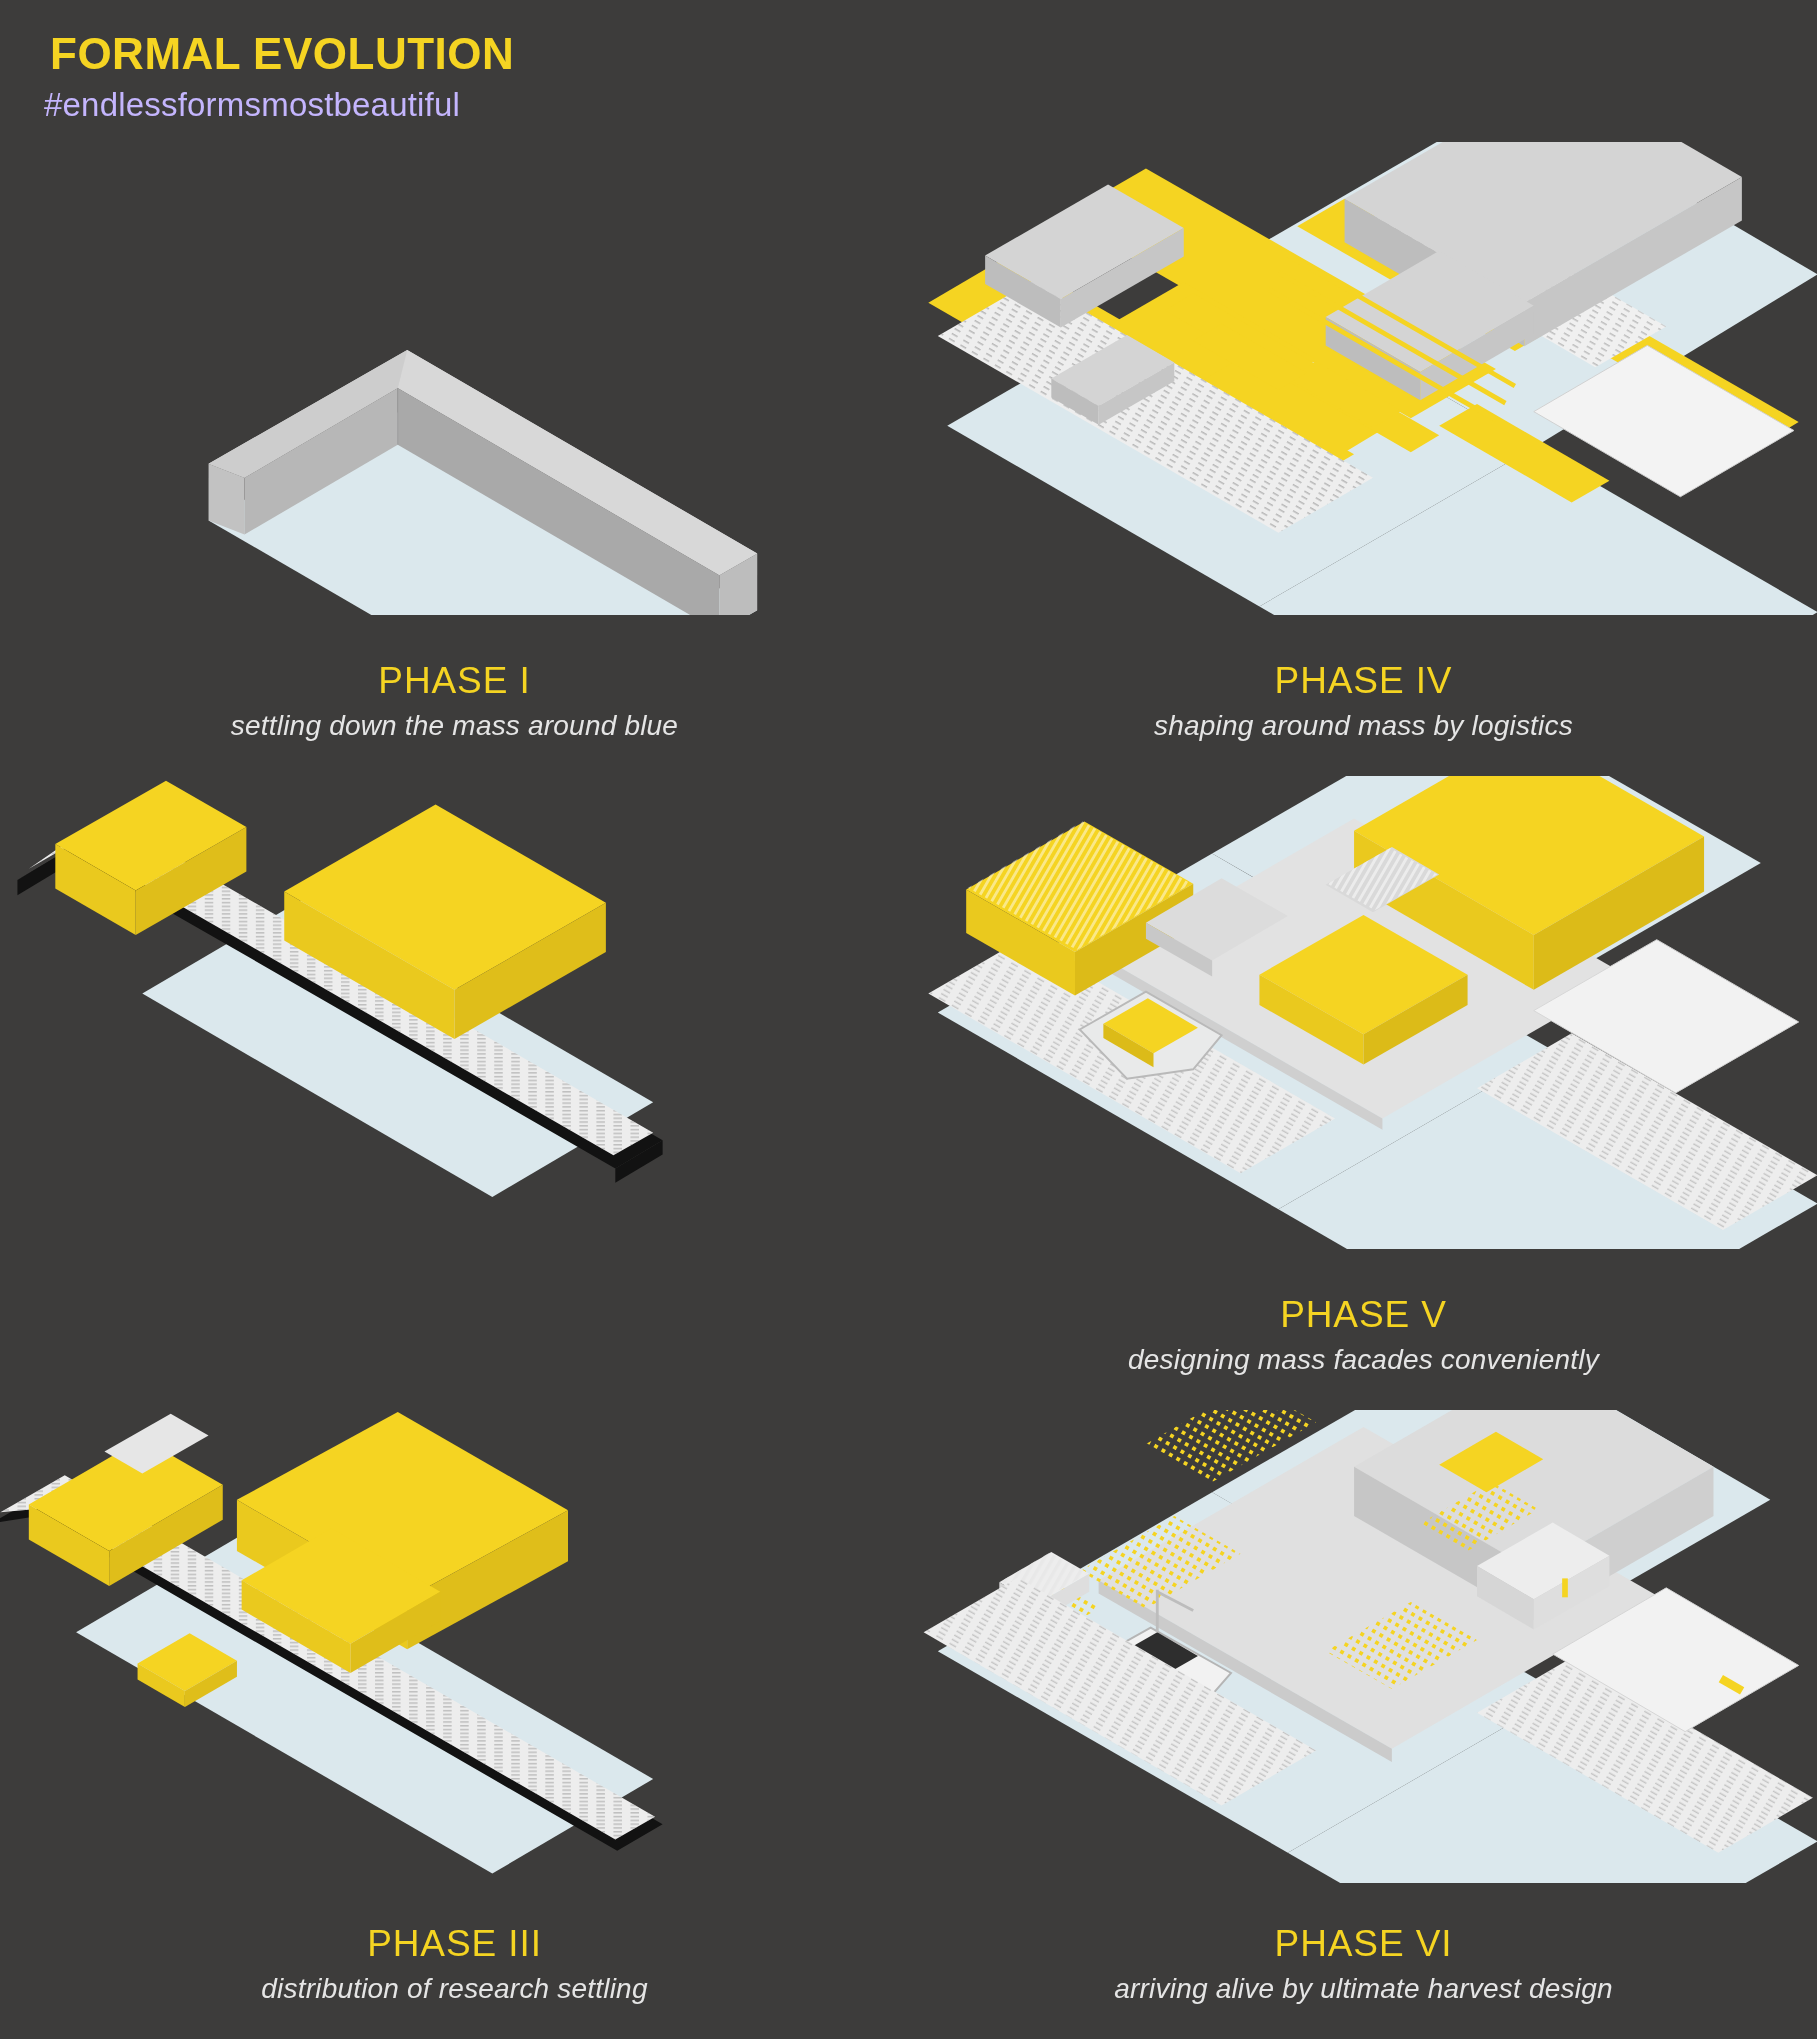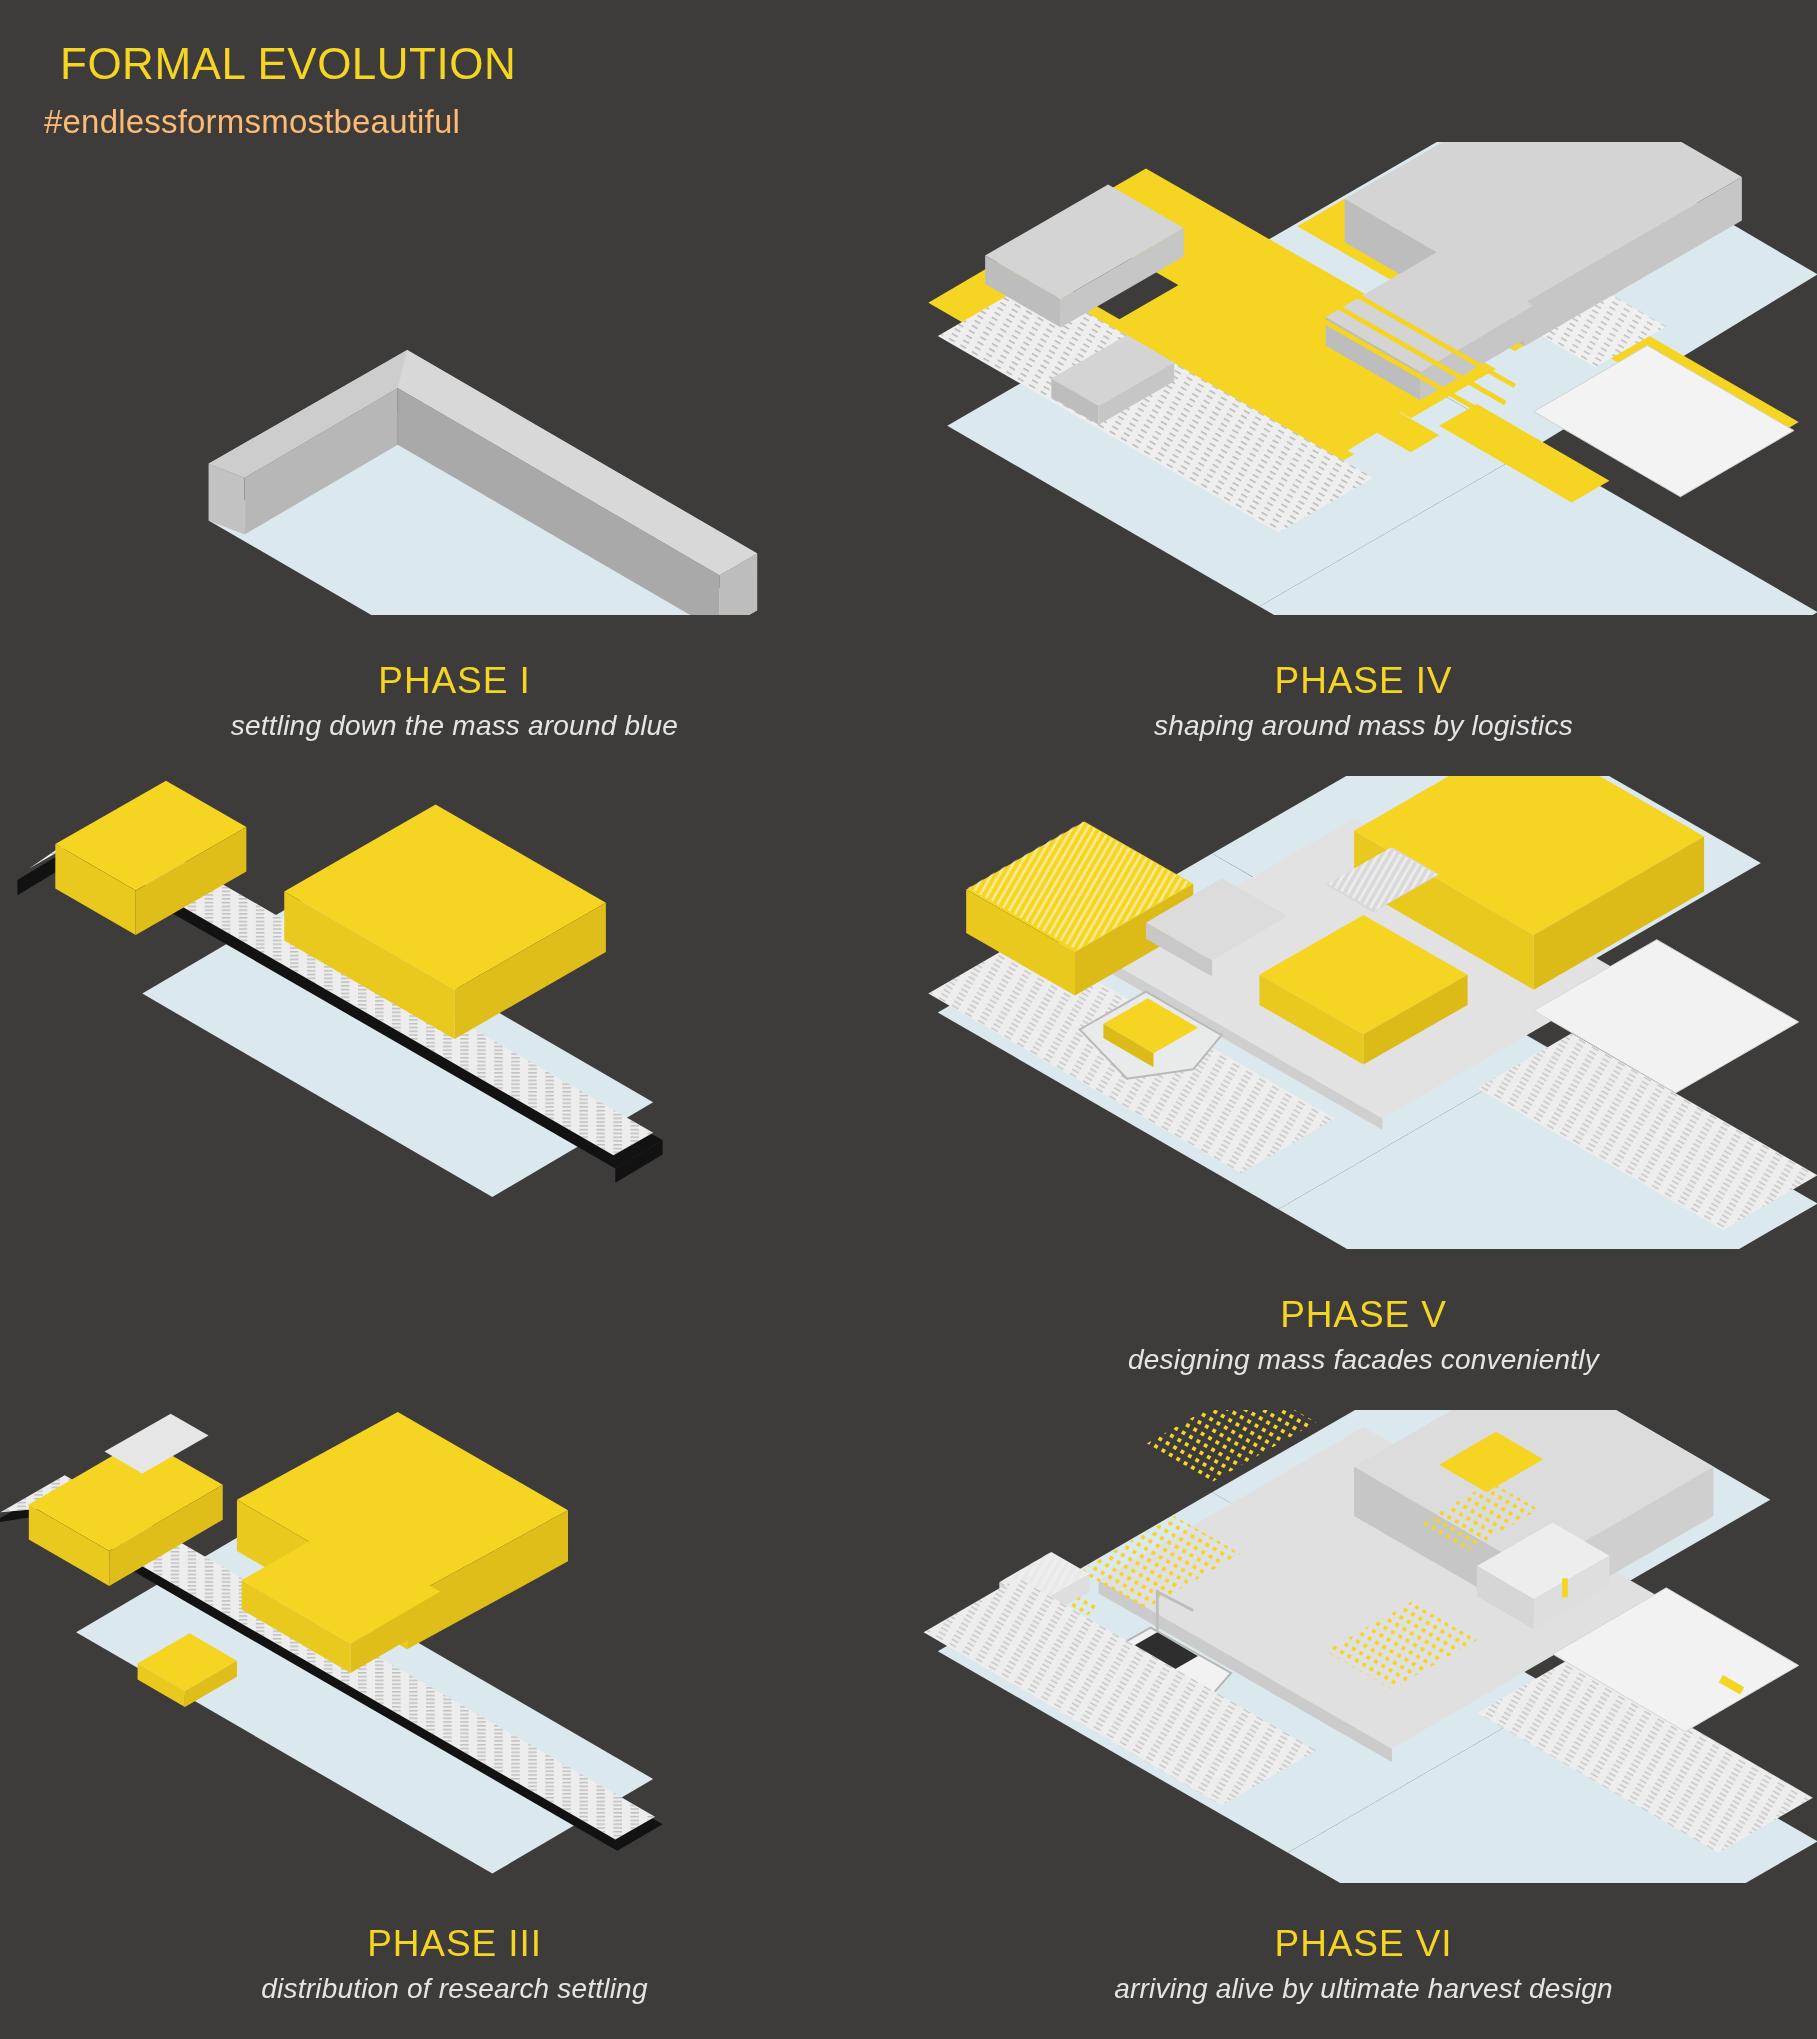--- a/index.html
+++ b/index.html
@@ -7,25 +7,25 @@
   body{
     width:1817px;height:2039px;
     background:#3d3c3b;
     font-family:"Liberation Sans", sans-serif;
     overflow:hidden;
     position:relative;
   }
   
   #header{position:absolute;left:44px;top:24.6px;}
   #title{
-    color:#f5d422;font-size:44px;font-weight:normal;letter-spacing:0.5px;
-    line-height:1.05;margin:16px;white-space:nowrap;
+    color:#f5d422;font-size:44px;font-weight:bold;letter-spacing:0.5px;
+    line-height:1.05;margin:6px;white-space:nowrap;
   }
   #subtitle{
-    color:#fdba74;font-size:33px;font-weight:300;letter-spacing:0.2px;
+    color:#c4b5fd;font-size:33px;font-weight:300;letter-spacing:0.2px;
     margin:9.5px 0 0 0;white-space:nowrap;
   }
   
   #grid{
     position:absolute;left:0;top:142px;width:1605px;height:1897px;
     display:grid;
     grid-template-columns:909px 909px;
     grid-template-rows:634px 634px 629px;
   }
   .panel{position:relative;}

